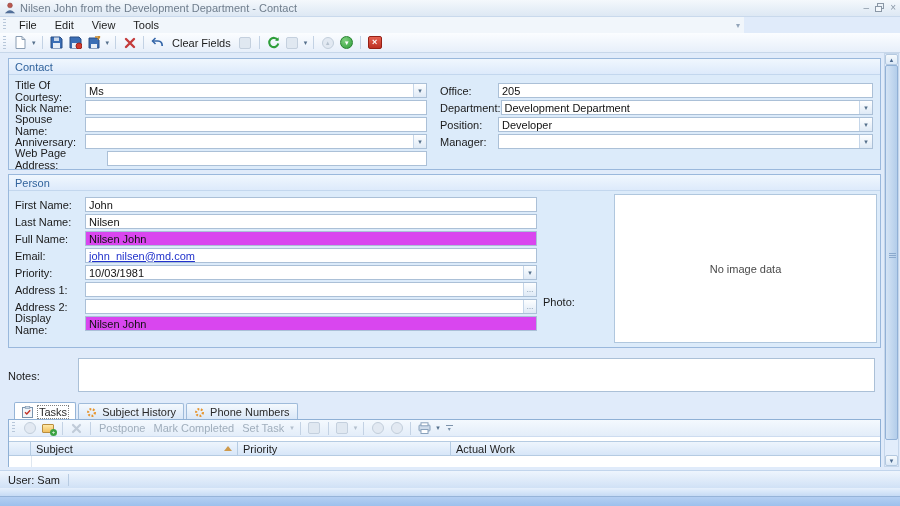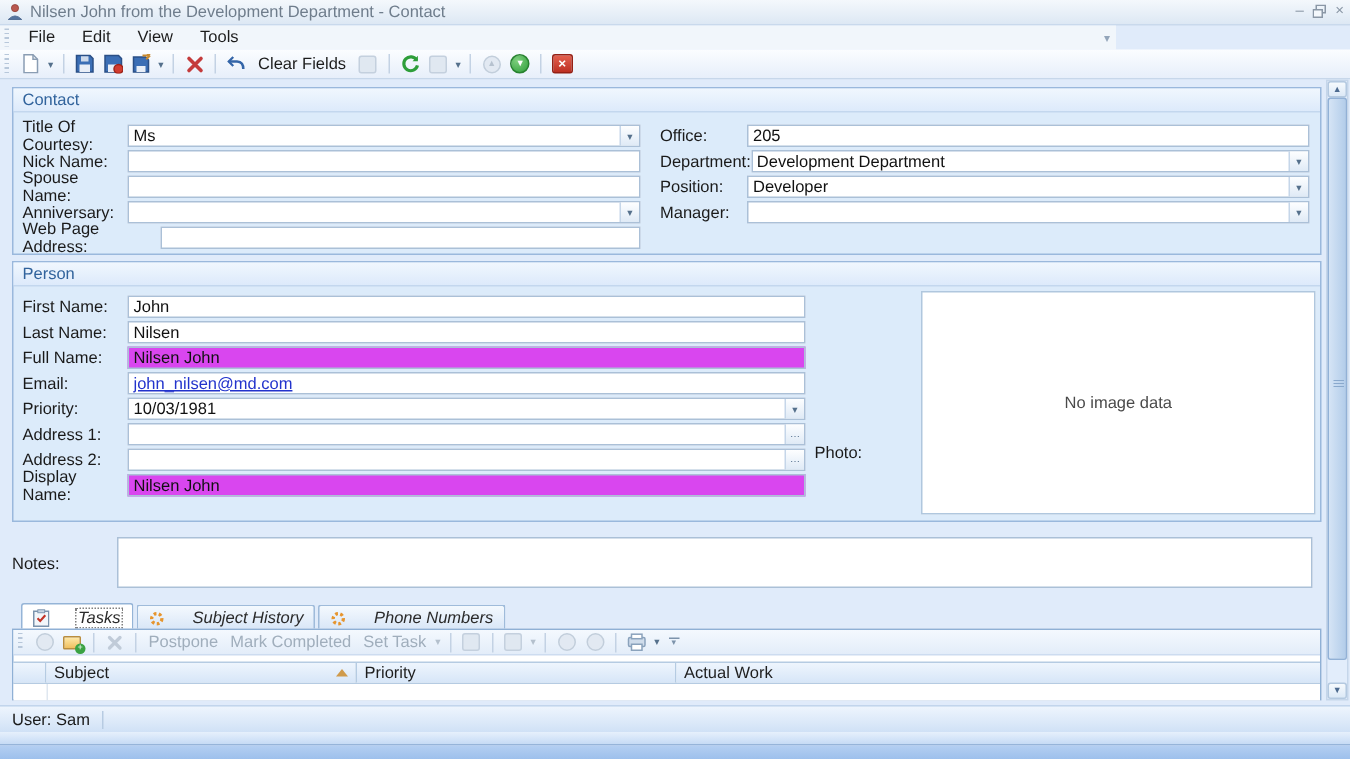--- a/index.html
+++ b/index.html
@@ -66,23 +66,23 @@
   .linkfld a { color:#2233cc; text-decoration:underline; }
 
   .photo-box { border:1px solid #b0c7de; background:#fff; color:#4a4a4a;
     display:flex; align-items:center; justify-content:center; }
 
   .notes-area { border:1px solid #abc0d7; background:#fff; resize:none;
     font:11px "Liberation Sans",sans-serif; }
 
   
   .tabstrip { display:flex; align-items:flex-end; gap:2px; }
-  .tab { height:17px; display:flex; align-items:center; gap:18px; padding:0 7px;
+  .tab { height:17px; display:flex; align-items:center; gap:5px; padding:0 7px;
     border:1px solid #9fbbda; border-bottom:none; border-radius:2px 2px 0 0;
-    background:linear-gradient(#f4f9fe,#d8e6f7); color:#2a2a2a;font-style:italic; }
+    background:linear-gradient(#f4f9fe,#d8e6f7); color:#2a2a2a; }
   .tab.active { height:18px; background:#fff; border-color:#95b4d7; }
   .tab.active .tlabel { outline:1px dotted #808080; padding:0 1px; }
 
   .tabpanel { border:1px solid #8fb0d5; background:#fff; }
   .tasktb { height:17px; background:linear-gradient(#f4f9fe,#e3edf9);
     border-bottom:1px solid #cddcf0; display:flex; align-items:center; gap:2px; }
   .disabledtxt { color:#a0aebc; padding:0 3px; }
   .folderplus { position:relative; width:13px; height:12px; }
   .folderplus .f { position:absolute; left:0; top:2px; width:12px; height:9px;
     background:linear-gradient(#ffe9a8,#f0c060); border:1px solid #b98d3e; border-radius:1px; }

